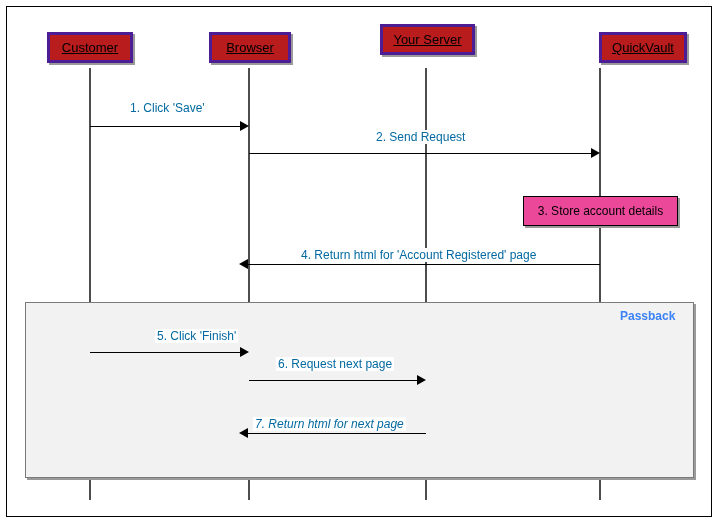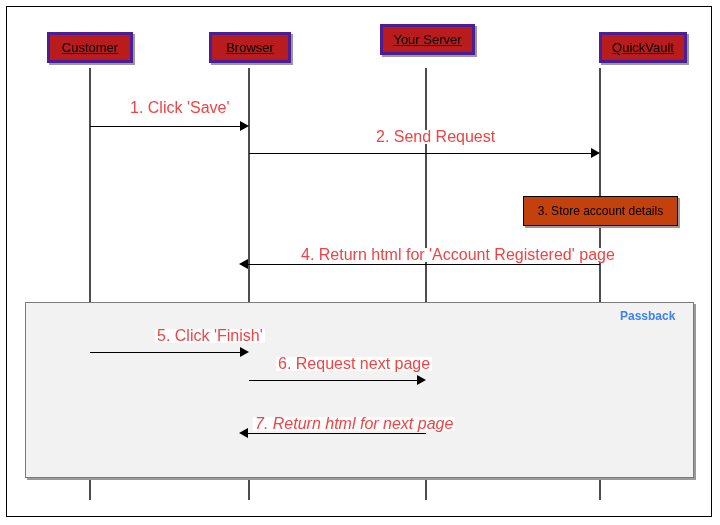--- a/index.html
+++ b/index.html
@@ -82,33 +82,33 @@
     border-bottom: 5px solid transparent;
   }
   .arrow-head.right {
     border-left: 9px solid #000000;
   }
   .arrow-head.left {
     border-right: 9px solid #000000;
   }
   .msg-label {
     position: absolute;
-    font-size: 16px;
-    color: #ef4444;
+    font-size: 12px;
+    color: #0369a1;
     white-space: nowrap;
     background: #ffffff;
     padding: 0 2px;
     line-height: 14px;
   }
   
   .note-box {
     position: absolute;
     box-sizing: border-box;
     border: 1px solid #000000;
-    background: #c2410c;
+    background: #ec4899;
     box-shadow: 2px 2px 0 0 #9a9a9a;
     display: flex;
     align-items: center;
     justify-content: center;
   }
   .note-label {
     font-size: 12px;
     color: #000000;
     white-space: nowrap;
   }

